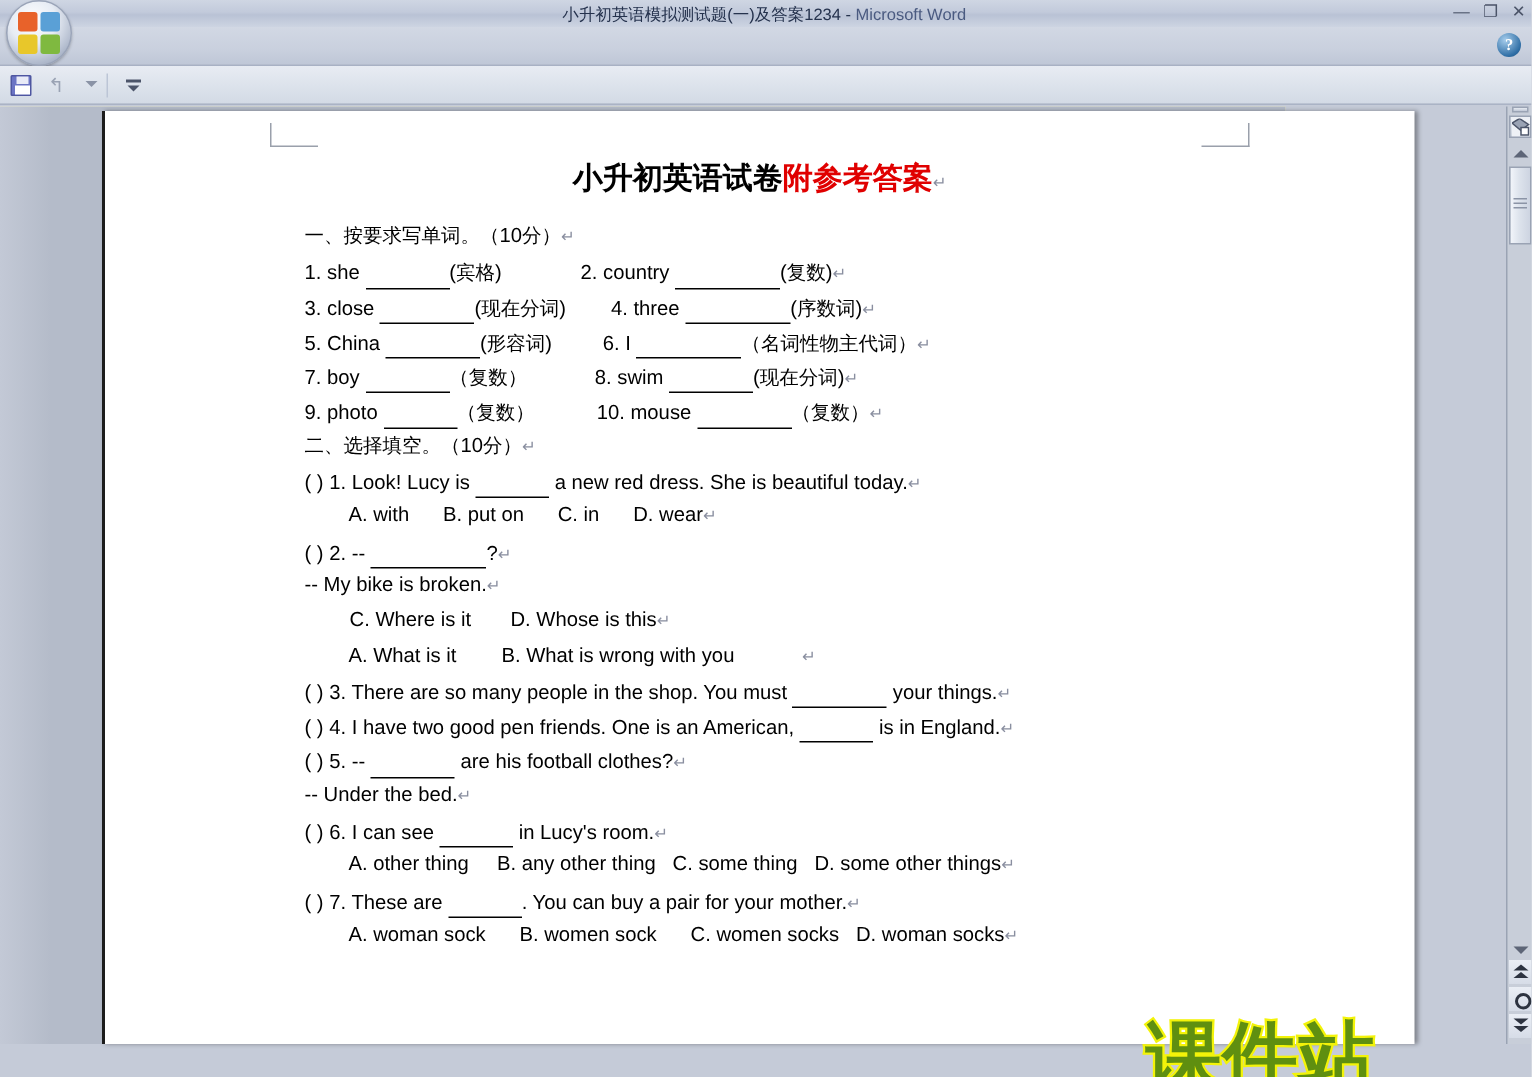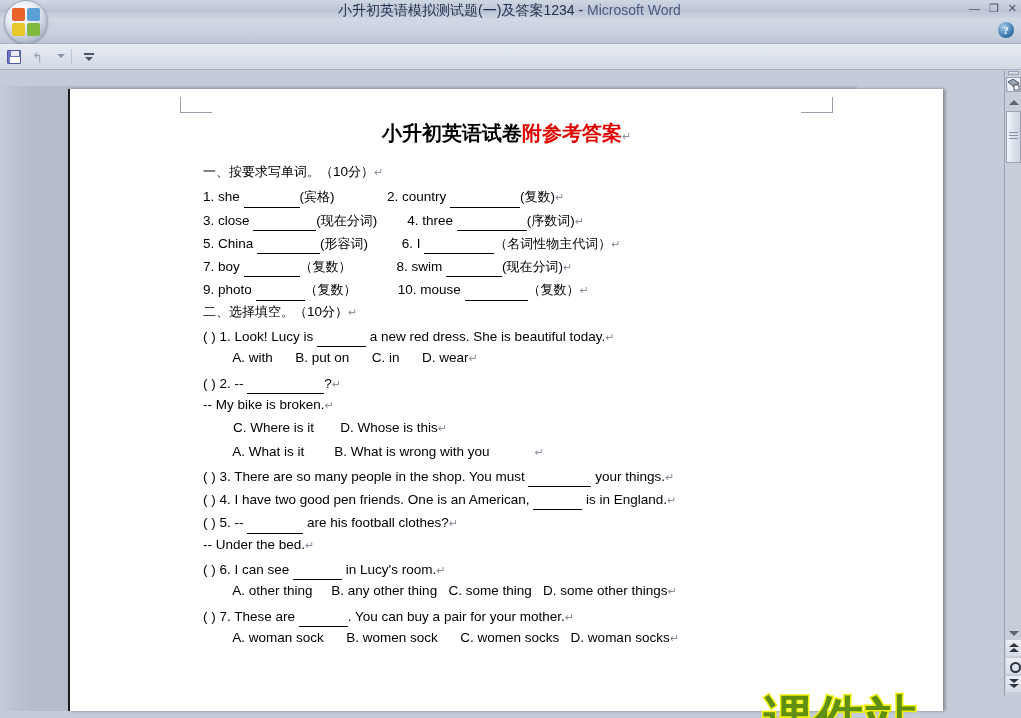--- a/index.html
+++ b/index.html
@@ -11,21 +11,21 @@
   }
   #app { position: relative; width: 1021px; height: 718px; }
 
   
   .titlebar {
     position: absolute; left: 0; top: 0; width: 1021px; height: 18px;
     background: linear-gradient(to bottom, #cfd6e3 0%, #c2cadb 45%, #b9c2d5 55%, #cdd4e2 100%);
   }
   .titlebar-text {
     position: absolute; left: 0; top: 2px; width: 1019px;
-    text-align: center; font-size: 14px; color: #25324d;
+    text-align: center; font-size: 11px; color: #25324d;
     letter-spacing: 0px; white-space: nowrap;
   }
   .titlebar-text .appname { color: #4a5a80; }
   .winbtns {
     position: absolute; right: 4px; top: 1px;
     display: flex; gap: 9px; align-items: center;
   }
   .winbtn { font-size: 11px; color: #4b5468; line-height: 14px; cursor: default; }
 
   
@@ -91,21 +91,21 @@
   }
   .caret-ico {
     position: absolute; left: 5px; top: 7px; width: 0; height: 0;
     border-left: 4px solid transparent; border-right: 4px solid transparent;
     border-top: 4px solid #8a93a6;
   }
   .qat-sep { width: 1px; height: 16px; background: #bcc5d6; margin: 0 3px; }
 
   
   .workarea {
-    position: absolute; left: 0; top: 86px; width: 857px; height: 625px;
+    position: absolute; left: 0; top: 71px; width: 857px; height: 625px;
     background: #fef9c3;
   }
   .workarea-grad {
     position: absolute; left: 0; top: 0; width: 100%; height: 100%;
     background: linear-gradient(to right, #c3c9d6 0%, #b4bbc9 4%, #b4bbc9 100%);
   }
 
   
   .page {
     position: absolute; left: 68px; top: 3px; width: 875px; height: 622px;

